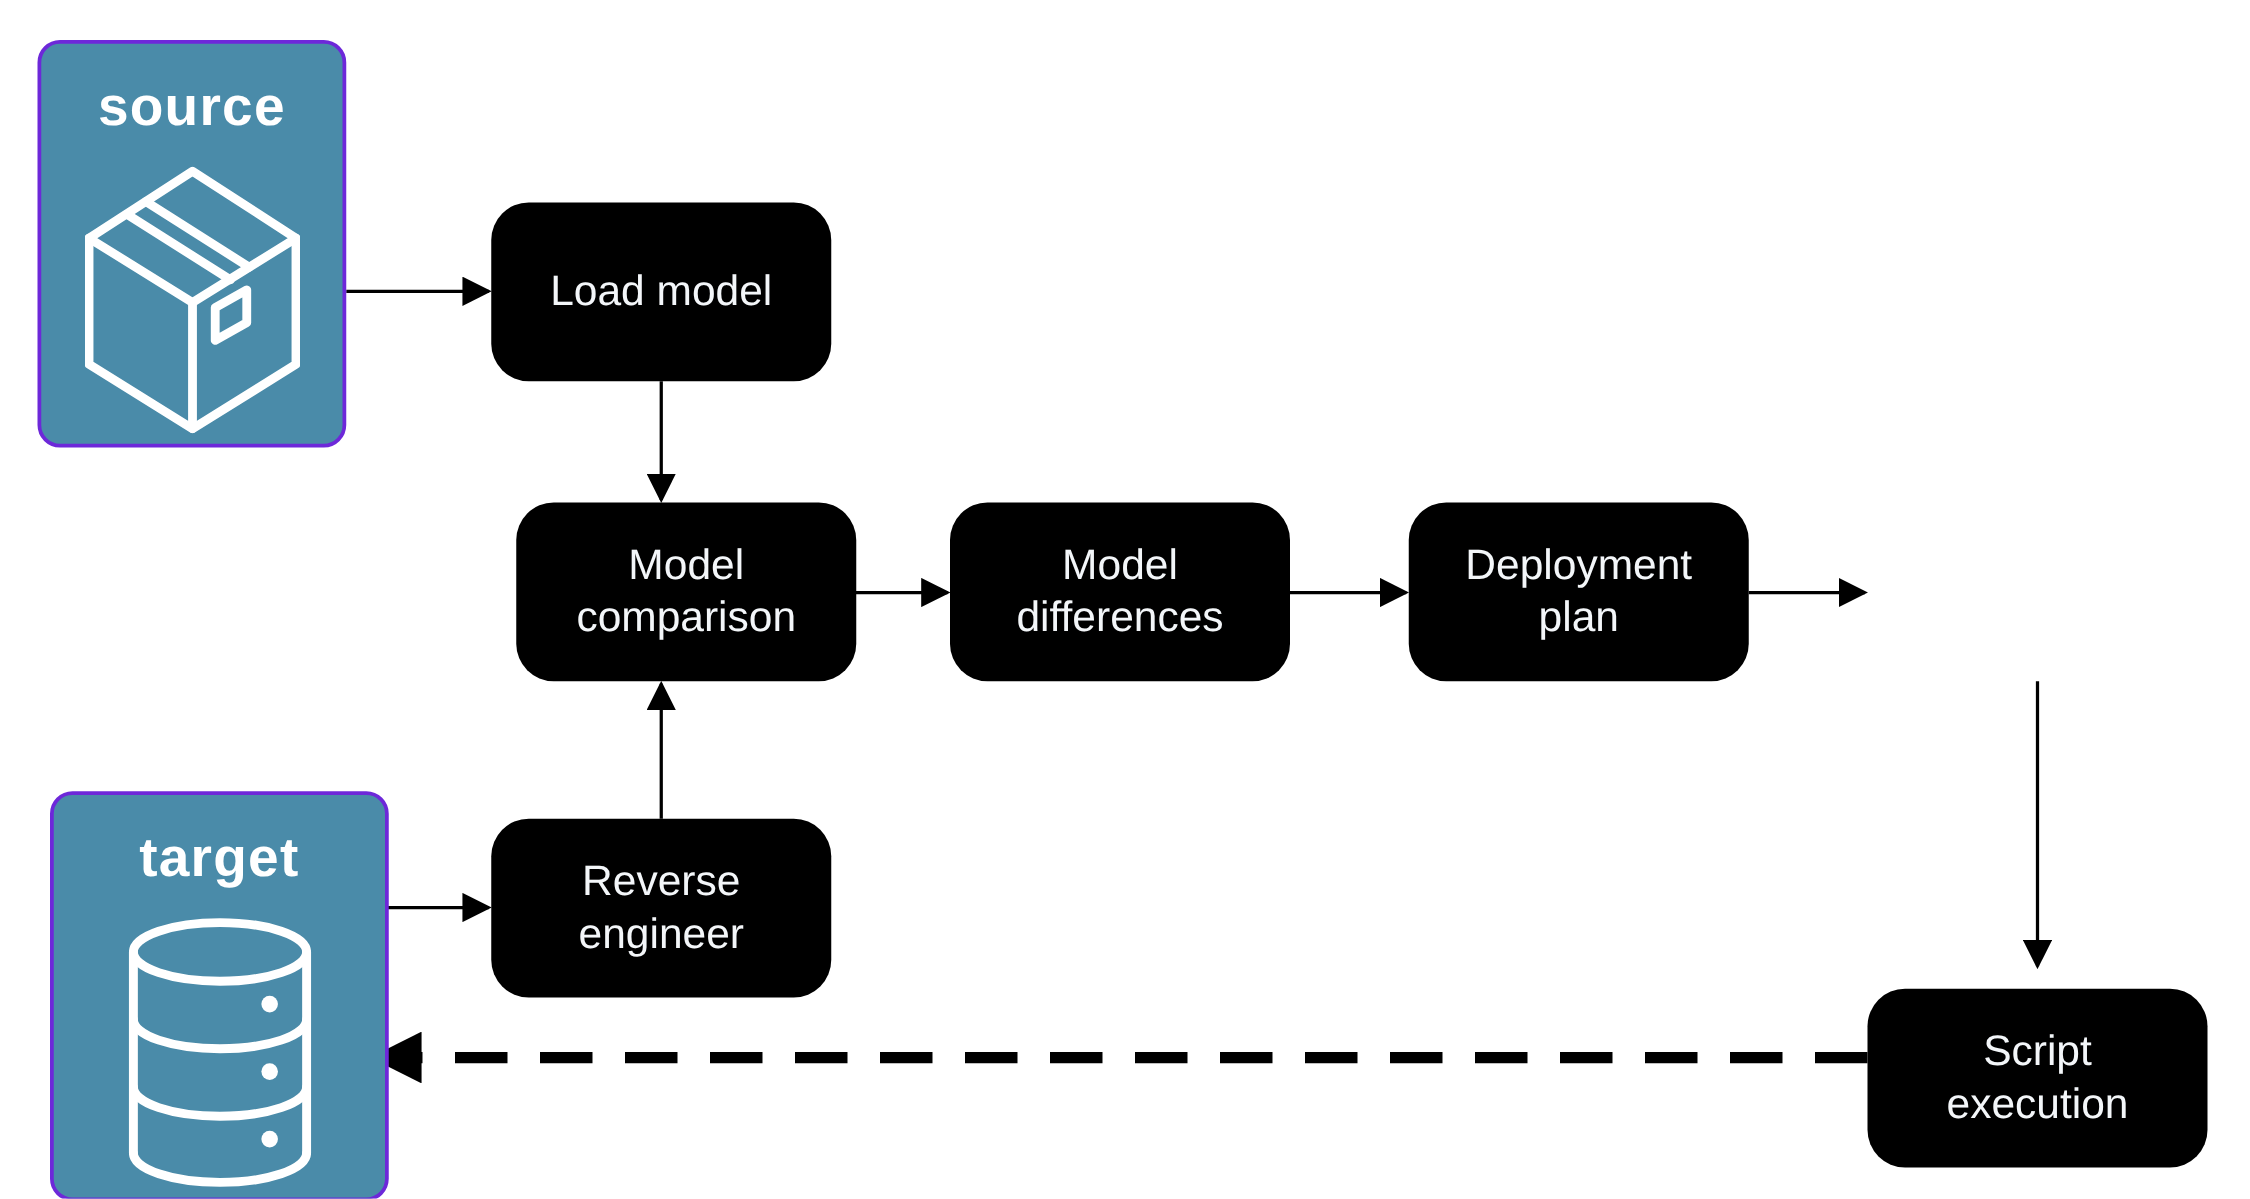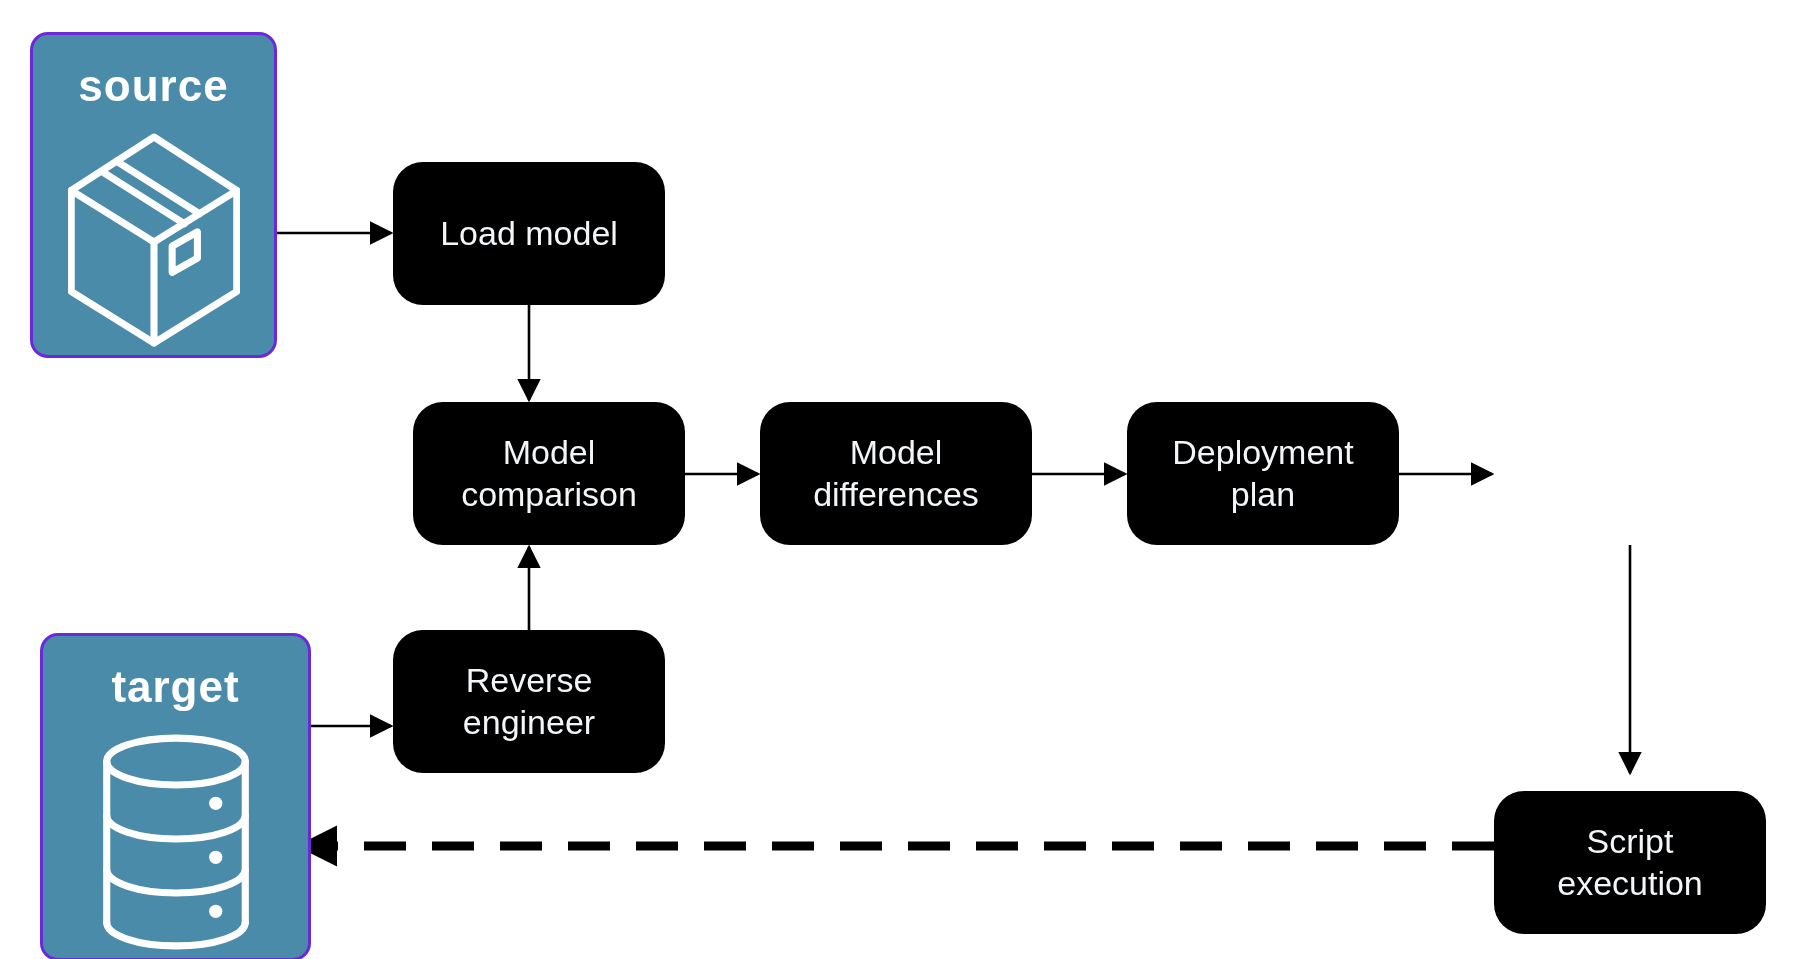--- a/index.html
+++ b/index.html
@@ -122,21 +122,21 @@
 
   <div class="step" style="left:1127px; top:402px;">
     <span class="step-label">Deployment plan</span>
   </div>
 
   <div class="step" style="left:760px; top:402px;">
     <span class="step-label">Model differences</span>
   </div>
 
 
-  <div class="step" style="left:393px; top:630px;justify-content:center;">
+  <div class="step" style="left:393px; top:655px;justify-content:center;">
     <span class="step-label">Reverse engineer</span>
   </div>
 
   <div class="step" style="left:1494px; top:775px;margin-top:16px;">
     <span class="step-label">Script execution</span>
   </div>
 
 </div>
 
 </body></html>

